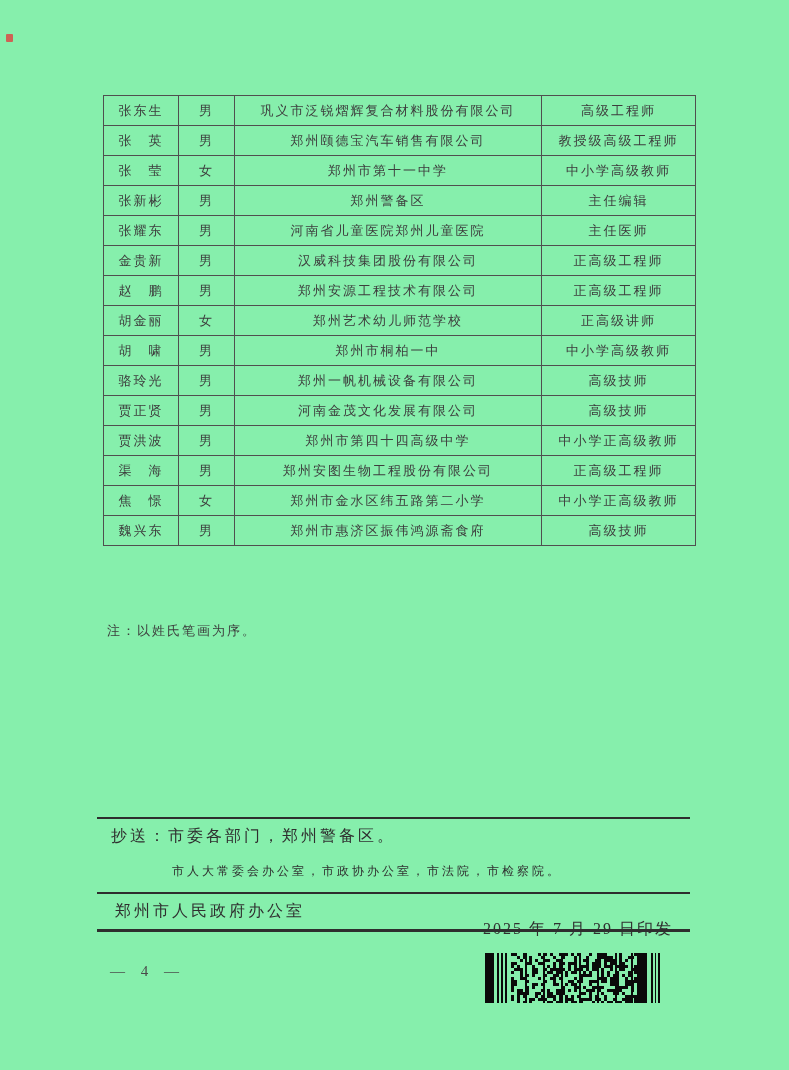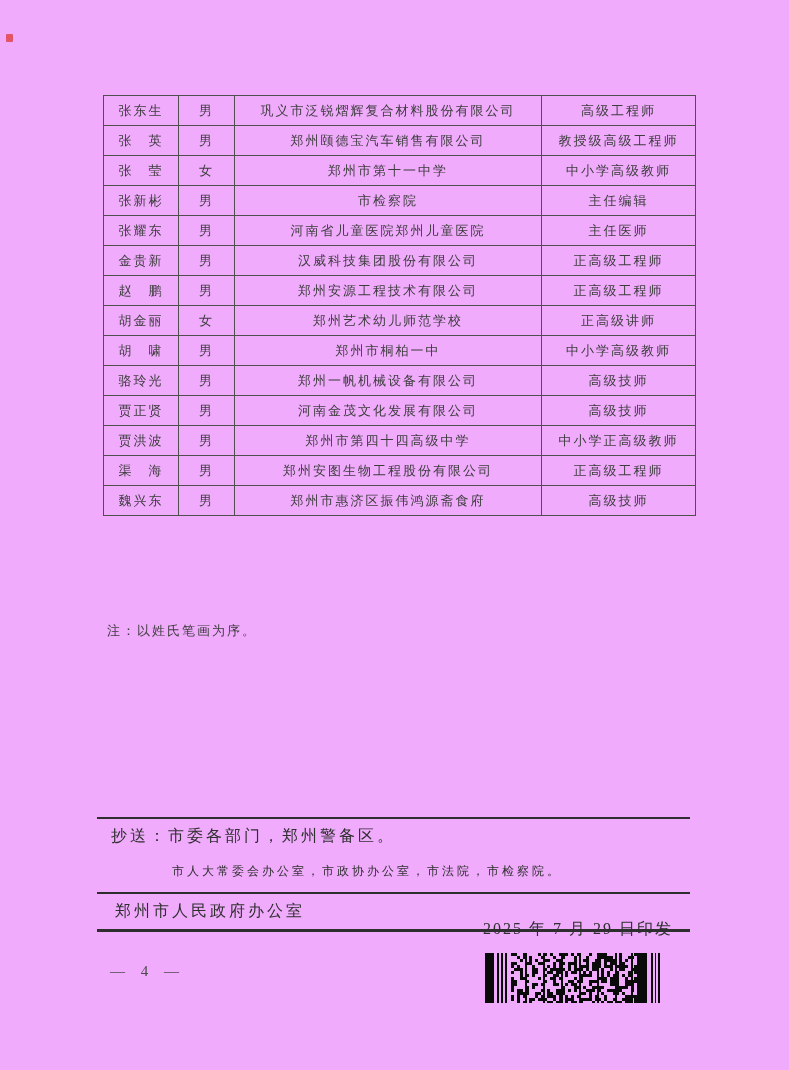--- a/index.html
+++ b/index.html
@@ -6,21 +6,21 @@
   body {
     width: 789px; height: 1070px;
     position: relative;
     background: #fefefe;
     font-family: "Liberation Serif", "DejaVu Serif", serif;
     color: #3b3b3b;
     overflow: hidden;
   }
 
   
-  .page { position: absolute; inset: 0; background: #f0abfc; }
+  .page { position: absolute; inset: 0; background: #86efac; }
 
   .red-speck {
     position: absolute; left: 6px; top: 34px;
     width: 7px; height: 8px; background: #e04040; opacity: .8;
     border-radius: 1px;
   }
 
   
   .table-wrap { position: absolute; left: 103px; top: 95px; }
   table.roster {
@@ -105,21 +105,21 @@
           </tr>
           <tr>
             <td class="col-name">张　莹</td>
             <td class="col-gender">女</td>
             <td class="col-organization">郑州市第十一中学</td>
             <td class="col-title">中小学高级教师</td>
           </tr>
           <tr>
             <td class="col-name">张新彬</td>
             <td class="col-gender">男</td>
-            <td class="col-organization">市检察院</td>
+            <td class="col-organization">郑州警备区</td>
             <td class="col-title">主任编辑</td>
           </tr>
           <tr>
             <td class="col-name">张耀东</td>
             <td class="col-gender">男</td>
             <td class="col-organization">河南省儿童医院郑州儿童医院</td>
             <td class="col-title">主任医师</td>
           </tr>
           <tr>
             <td class="col-name">金贵新</td>
@@ -161,20 +161,26 @@
             <td class="col-name">贾洪波</td>
             <td class="col-gender">男</td>
             <td class="col-organization">郑州市第四十四高级中学</td>
             <td class="col-title">中小学正高级教师</td>
           </tr>
           <tr>
             <td class="col-name">渠　海</td>
             <td class="col-gender">男</td>
             <td class="col-organization">郑州安图生物工程股份有限公司</td>
             <td class="col-title">正高级工程师</td>
+          </tr>
+          <tr>
+            <td class="col-name">焦　憬</td>
+            <td class="col-gender">女</td>
+            <td class="col-organization">郑州市金水区纬五路第二小学</td>
+            <td class="col-title">中小学正高级教师</td>
           </tr>
           <tr>
             <td class="col-name">魏兴东</td>
             <td class="col-gender">男</td>
             <td class="col-organization">郑州市惠济区振伟鸿源斋食府</td>
             <td class="col-title">高级技师</td>
           </tr>
         </tbody>
     </table>
   </div>

